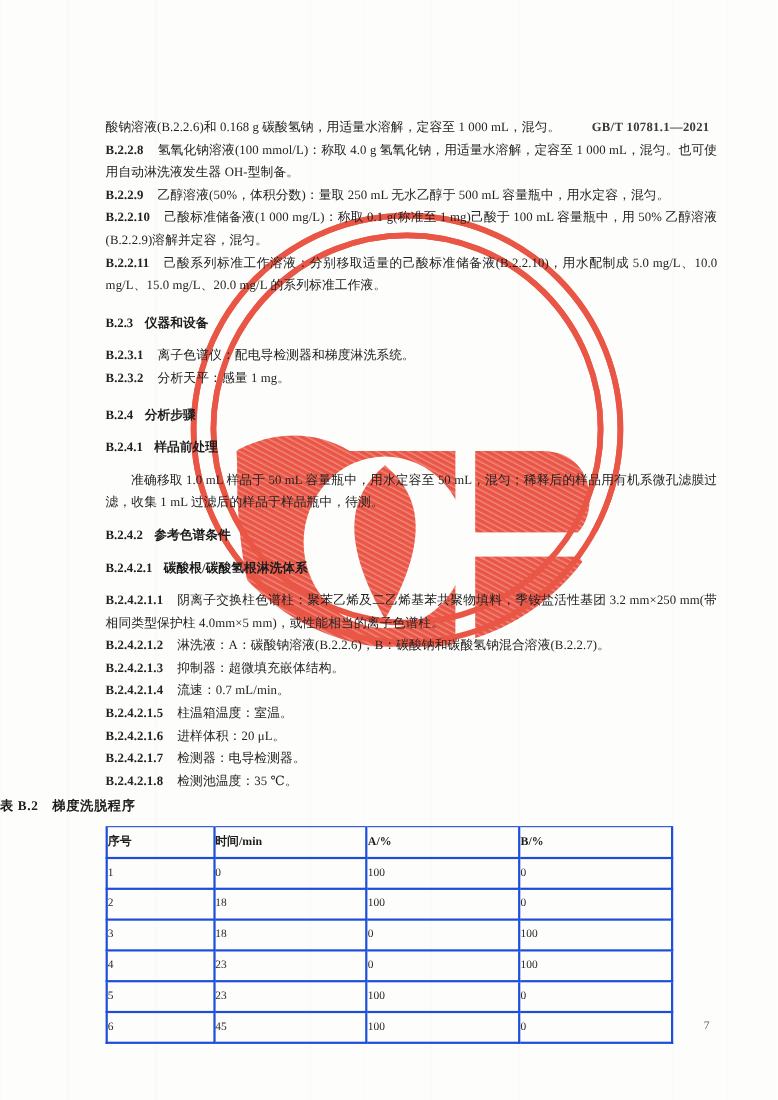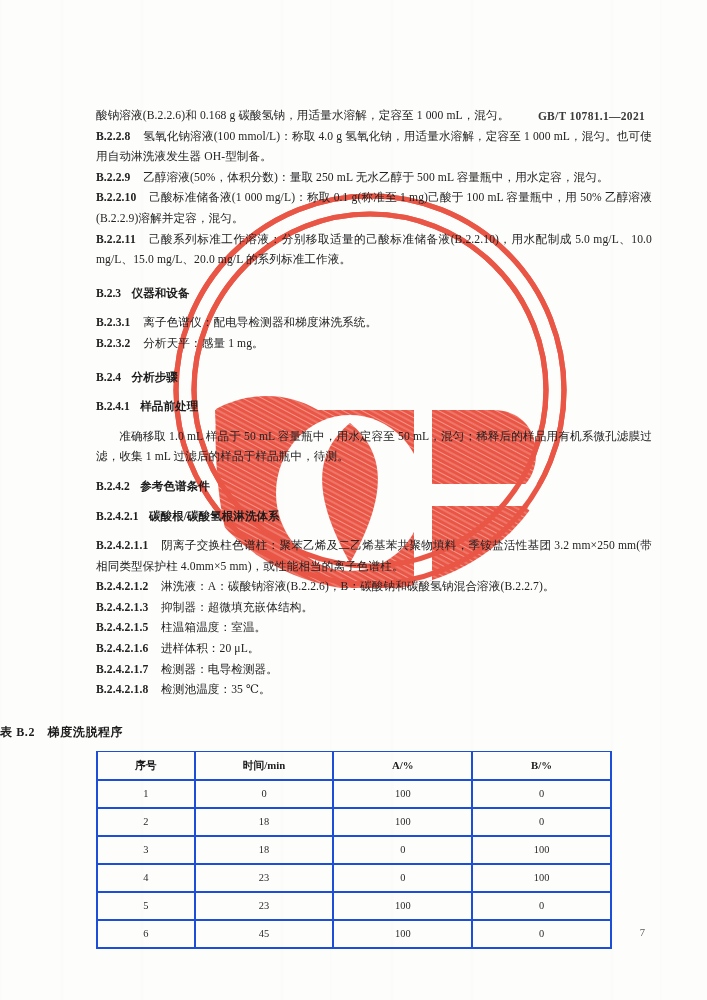--- a/index.html
+++ b/index.html
@@ -107,21 +107,21 @@
   }
   table.grad {
     border-collapse: collapse;
     width: 100%;
     font-size: 10.4px;
     color: #2a2a2a;
   }
   table.grad th,
   table.grad td {
     border: 2px solid #1d4ed8;
-    text-align: center;
+    text-align: left;
     height: 26px;
     font-weight: normal;
     line-height: 26px;
     padding: 0;
   }
   table.grad thead th {
     font-weight: bold;
     font-size: 10.8px;
     color: #1d1d1d;
     height: 27px;
@@ -260,20 +260,21 @@
       <p class="hd"><span class="num">B.2.4.2.1</span><span>碳酸根/碳酸氢根淋洗体系</span></p>
 
       <div class="sec-gap-sm"></div>
 
       <p class="para"><span class="num">B.2.4.2.1.1</span><span class="lbl-sp"></span><span>阴离子交换柱色谱柱：聚苯乙烯及二乙烯基苯共聚物填料，季铵盐活性基团 3.2 mm×250 mm(带相同类型保护柱 4.0mm×5 mm)，或性能相当的离子色谱柱。</span></p>
 
       <p class="para"><span class="num">B.2.4.2.1.2</span><span class="lbl-sp"></span><span>淋洗液：A：碳酸钠溶液(B.2.2.6)，B：碳酸钠和碳酸氢钠混合溶液(B.2.2.7)。</span></p>
 
       <p class="para"><span class="num">B.2.4.2.1.3</span><span class="lbl-sp"></span><span>抑制器：超微填充嵌体结构。</span></p>
 
+      <p class="para"><span class="num">B.2.4.2.1.4</span><span class="lbl-sp"></span><span>流速：0.7 mL/min。</span></p>
 
       <p class="para"><span class="num">B.2.4.2.1.5</span><span class="lbl-sp"></span><span>柱温箱温度：室温。</span></p>
 
       <p class="para"><span class="num">B.2.4.2.1.6</span><span class="lbl-sp"></span><span>进样体积：20 μL。</span></p>
 
       <p class="para"><span class="num">B.2.4.2.1.7</span><span class="lbl-sp"></span><span>检测器：电导检测器。</span></p>
 
       <p class="para"><span class="num">B.2.4.2.1.8</span><span class="lbl-sp"></span><span>检测池温度：35 ℃。</span></p>
 
 

